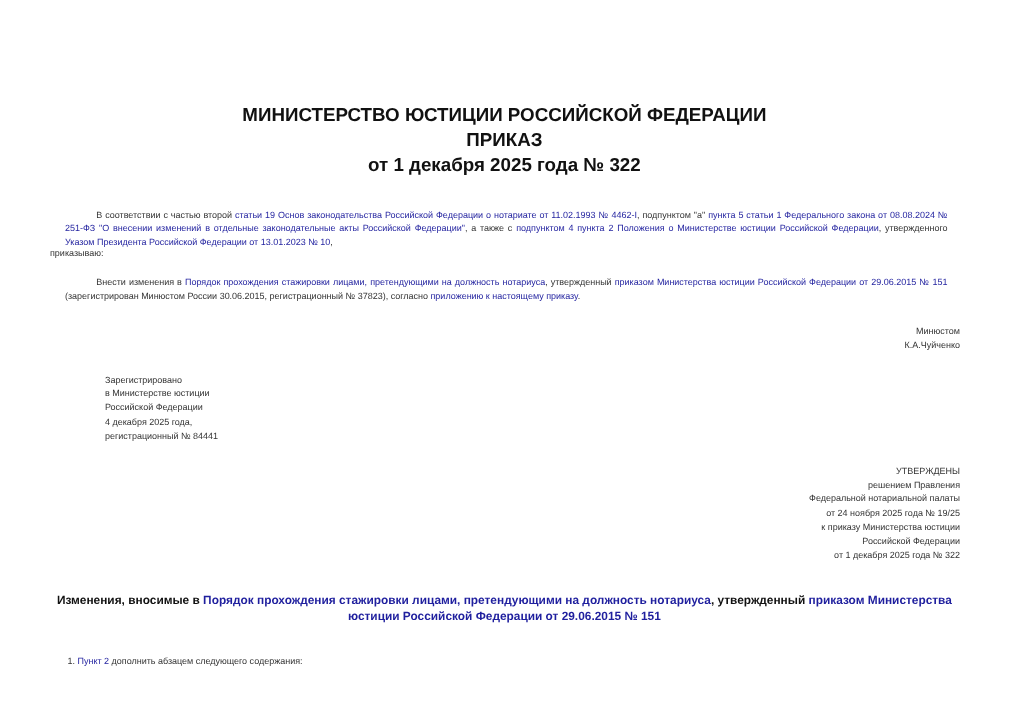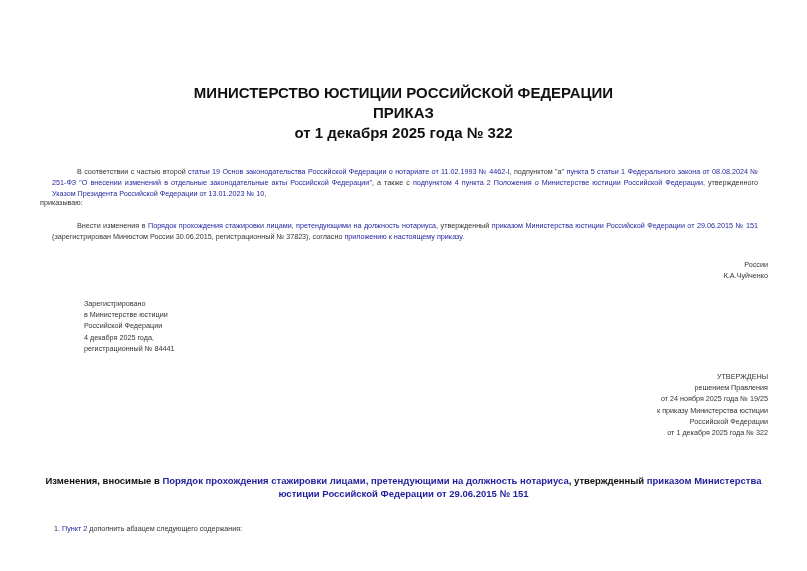--- a/index.html
+++ b/index.html
@@ -35,35 +35,36 @@
 
   <div class="body" style="left:40px; top:197px; width:730px;">приказываю:</div>
 
   <div class="body justify" style="left:40px; top:208px; width:730px;">
     <p class="indent">
       <span>Внести изменения в </span><span class="link">Порядок прохождения стажировки лицами, претендующими на должность нотариуса</span><span>, утвержденный </span><span class="link">приказом Министерства юстиции Российской Федерации от 29.06.2015 № 151</span><span> (зарегистрирован Минюстом России 30.06.2015, регистрационный № 37823), согласно </span><span class="link">приложению к настоящему приказу</span><span>.</span>
     </p>
   </div>
 
   <div class="right" style="left:500px; top:259px; width:268px;">
-    <div>России</div>
+    <div>Минюстом</div>
     <div>К.А.Чуйченко</div>
   </div>
 
   <div class="left-block" style="left:40px; top:298px; width:200px;margin-left:44px;">
     <div>Зарегистрировано</div>
     <div>в Министерстве юстиции</div>
     <div>Российской Федерации</div>
     <div>4 декабря 2025 года,</div>
     <div>регистрационный № 84441</div>
   </div>
 
   <div class="right" style="left:500px; top:371px; width:268px;">
     <div>УТВЕРЖДЕНЫ</div>
     <div>решением Правления</div>
+    <div>Федеральной нотариальной палаты</div>
     <div>от 24 ноября 2025 года № 19/25</div>
     <div>к приказу Министерства юстиции</div>
     <div>Российской Федерации</div>
     <div>от 1 декабря 2025 года № 322</div>
   </div>
 
   <div class="center title" style="top:474px;">
     <span>Изменения, вносимые в </span><span class="link">Порядок прохождения стажировки лицами, претендующими на должность нотариуса</span><span>, утвержденный </span><span class="link">приказом Министерства юстиции Российской Федерации от 29.06.2015 № 151</span>
   </div>
 

